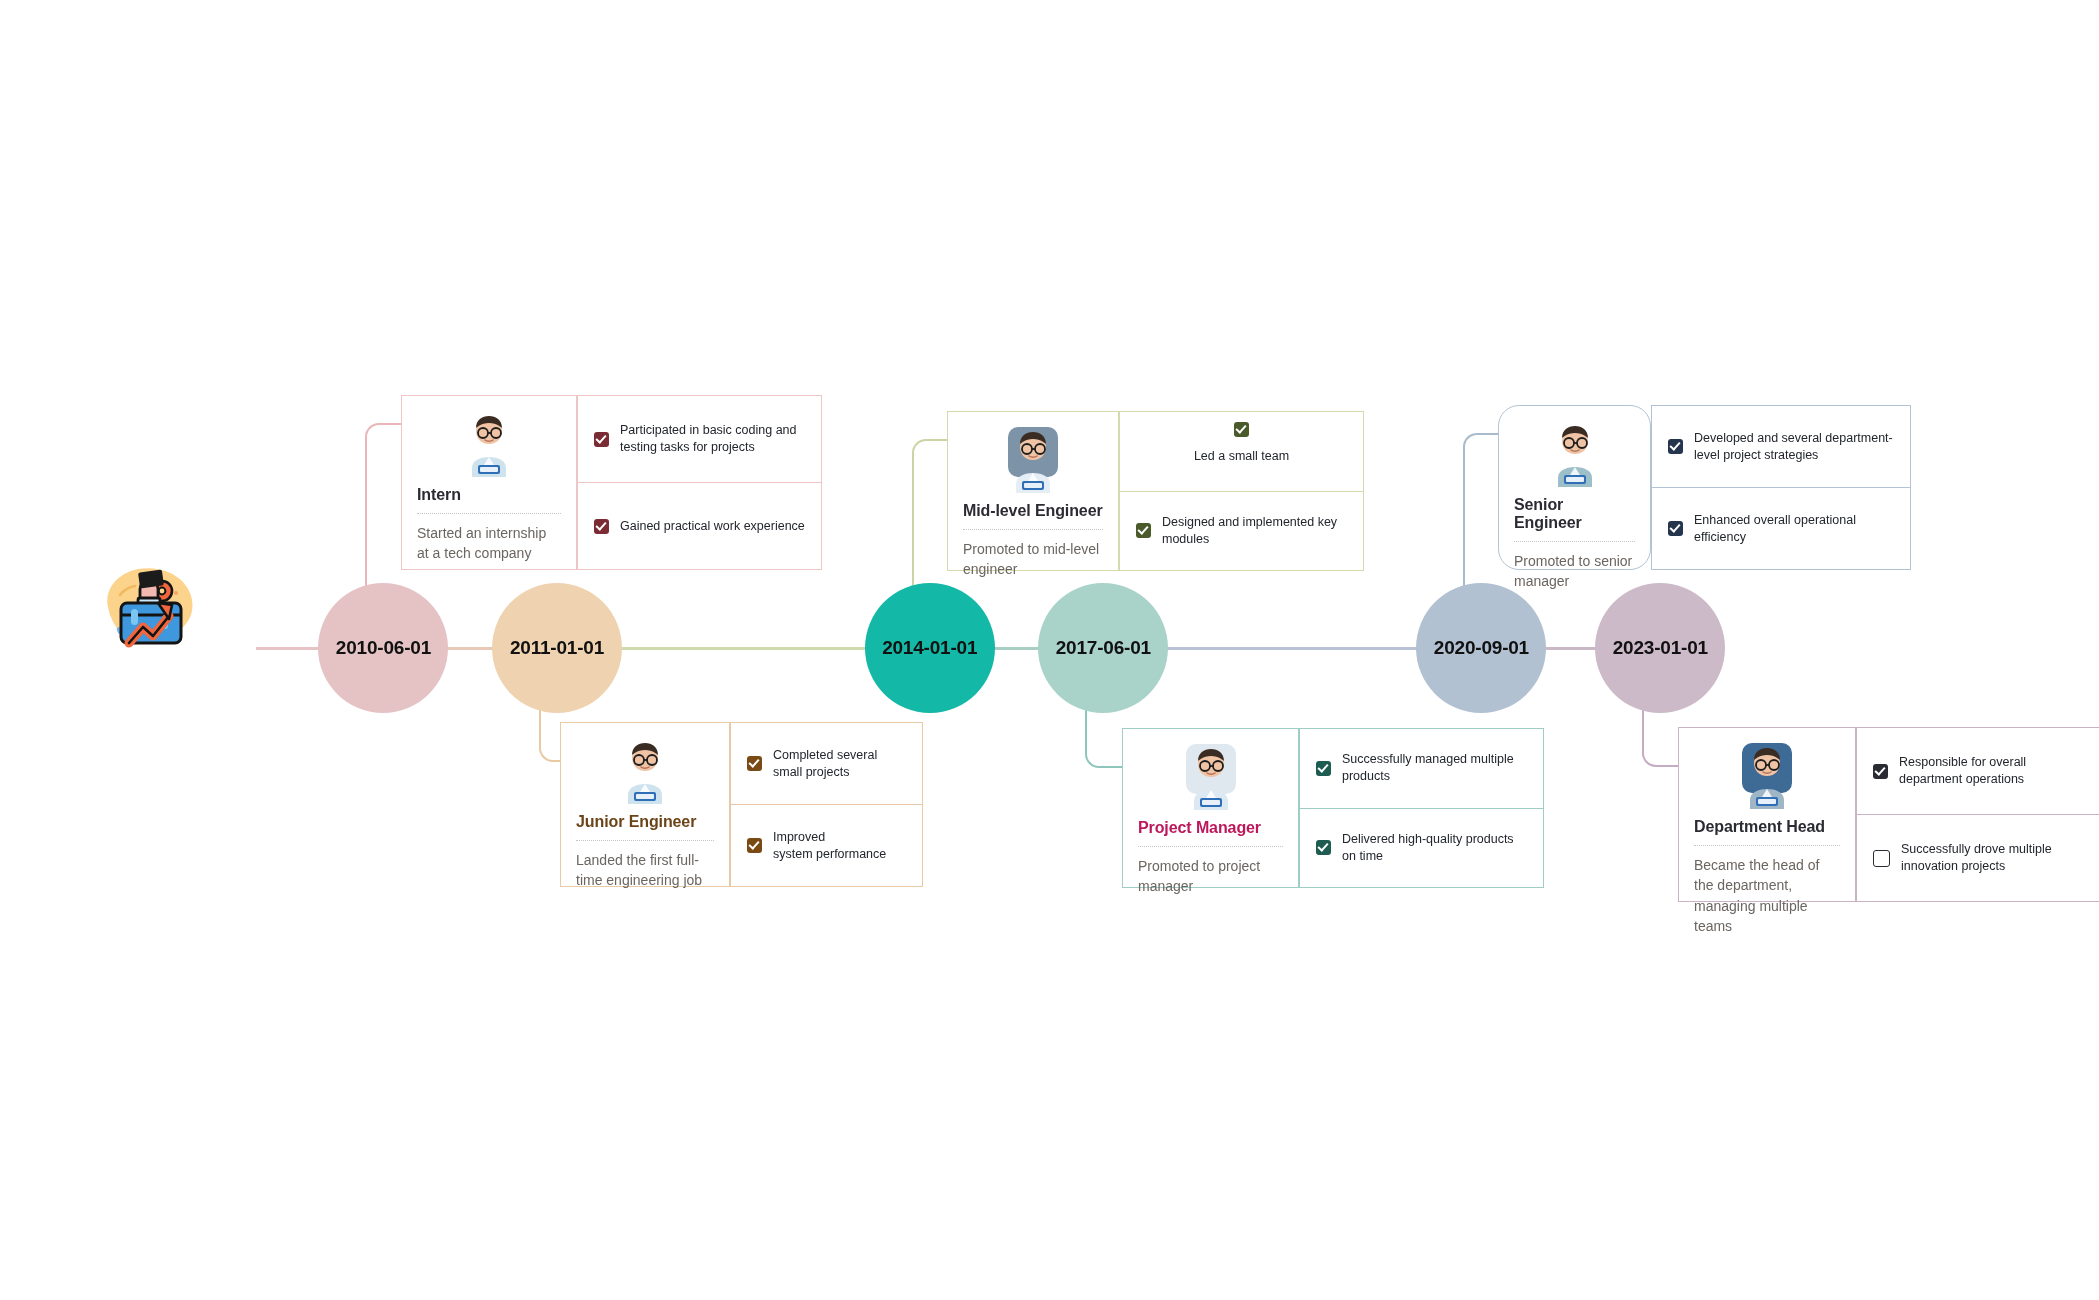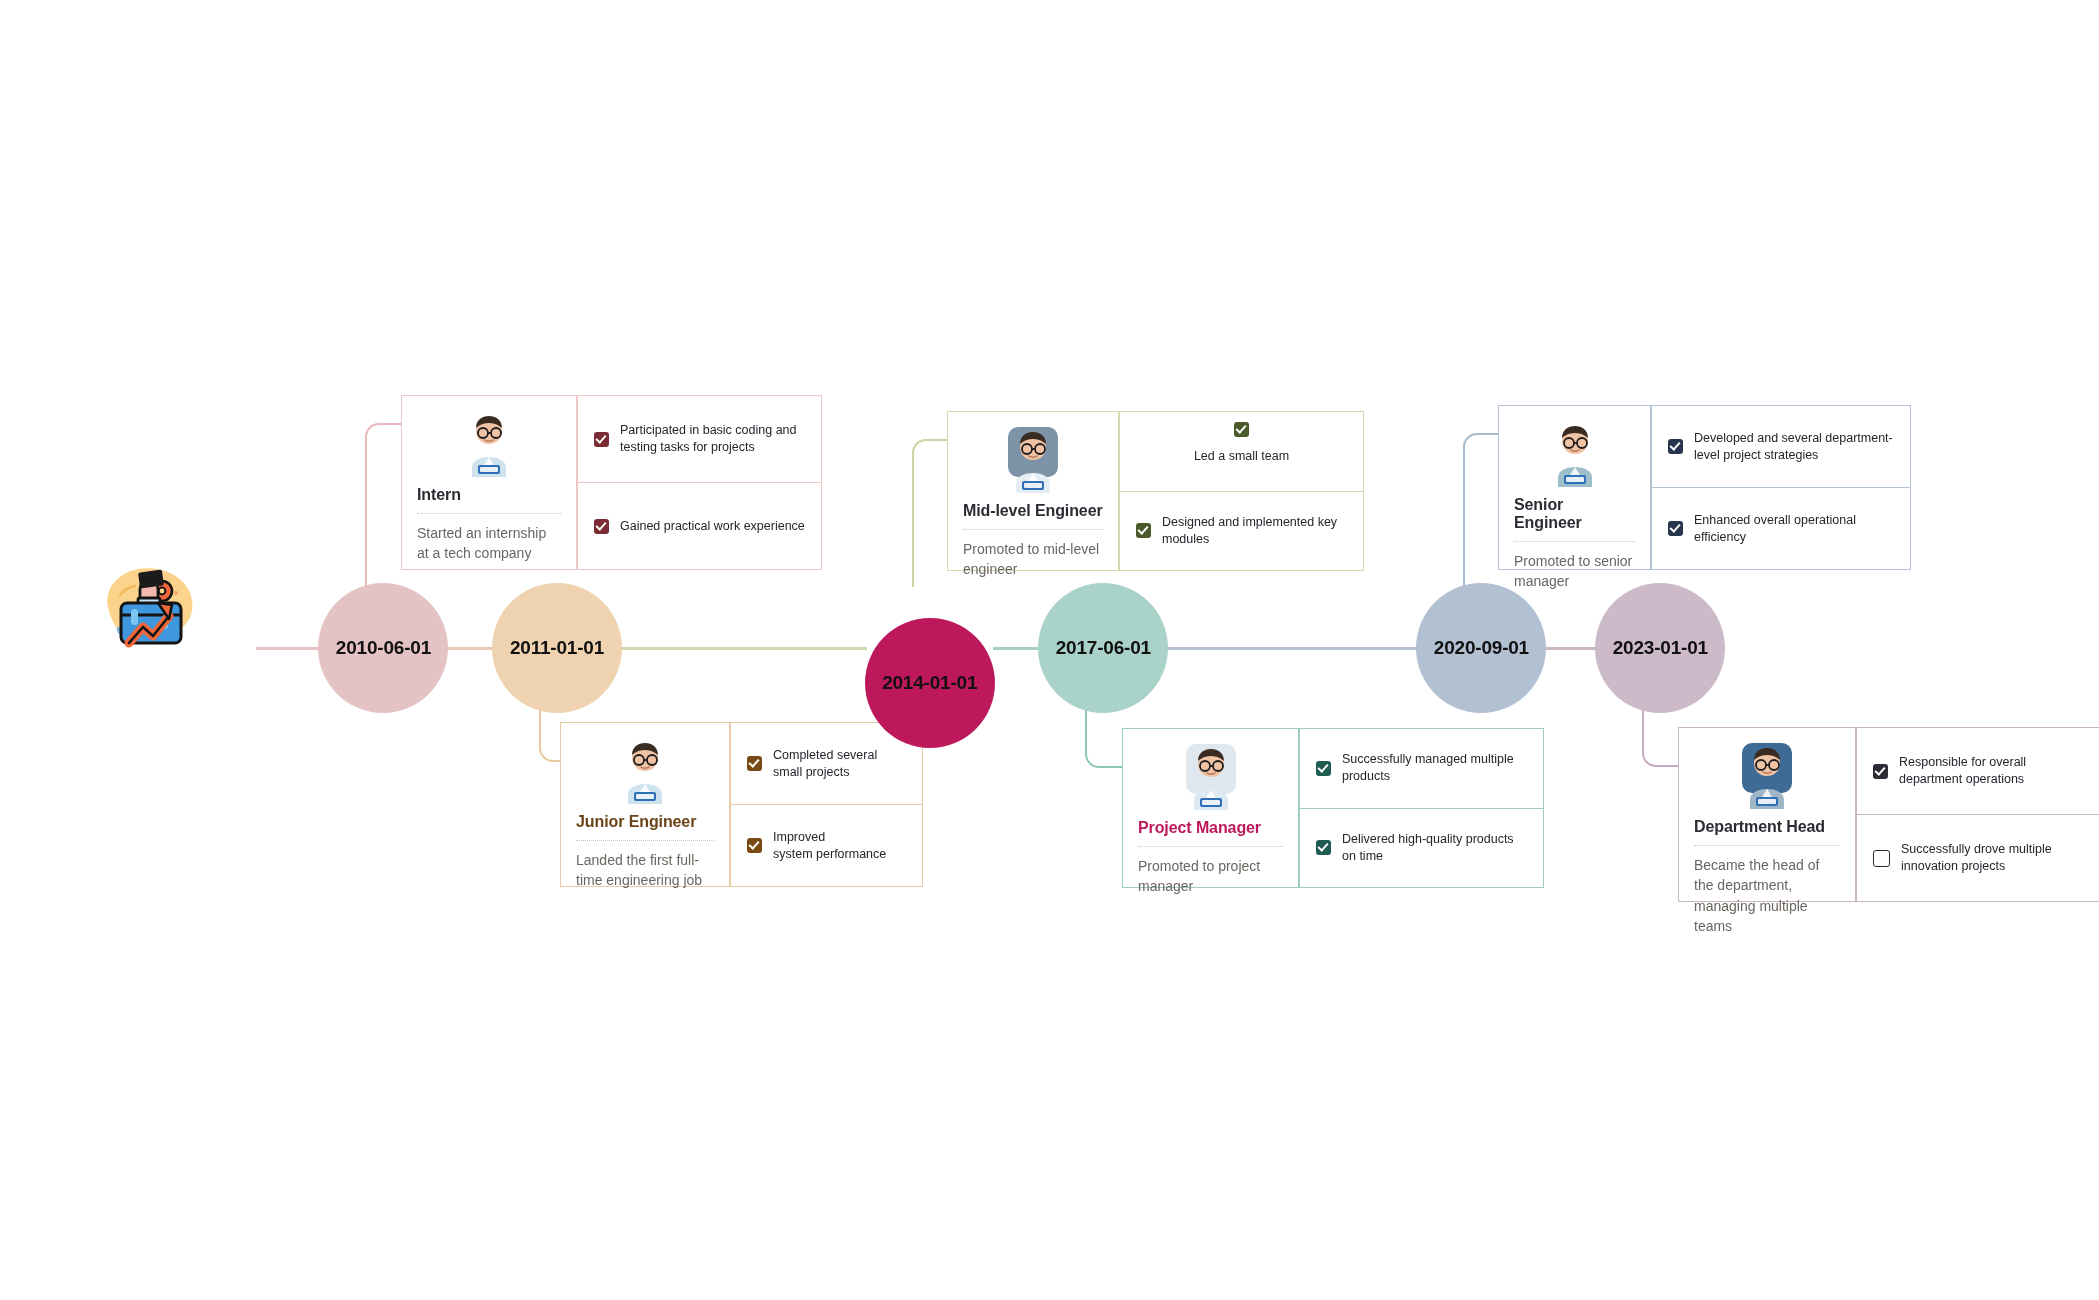--- a/index.html
+++ b/index.html
@@ -166,21 +166,21 @@
           <span class="btxt">Completed several small projects</span>
         </div>
         <div class="bullet" style="border-color: rgb(232, 203, 166);">
           <span class="chk checked" style="background: rgb(122, 74, 20);"></span>
           <span class="btxt" style="white-space: pre-line;">Improved
 system performance</span>
         </div>
       </div>
     </div>
     <div class="elbow up" style="left: 911.749px; top: 439px; width: 35.2506px; height: 148px; border-color: rgb(205, 211, 164);"></div>
-    <div class="node-circle" style="left: 864.749px; top: 618px; height: 130px; width: 130px; background: #be185d;">
+    <div class="node-circle" style="left: 864.749px; top: 583px; height: 130px; width: 130px; background: #14b8a6;">
       <span>2014-01-01</span>
     </div>
     <div class="card" style="left: 947px; top: 411px; width: 417px; height: 160px;">
       <div class="card-left" style="width: 172px; border-color: rgb(213, 218, 174);">
         <div class="avatar-wrap">
   <svg class="avatar" viewBox="0 0 62 70">
     <rect x="6" y="2" width="50" height="50" rx="10" fill="#7d93a8"></rect>
     <path d="M31 10c8 0 13 5 13 12s-5 13-13 13-13-6-13-13 5-12 13-12z" fill="#f0c3a4"></path>
     <path d="M18 19c0-8 6-12 13-12s13 4 13 12c0 0-5-5-13-5s-13 5-13 5z" fill="#3a2c22"></path>
     <circle cx="25" cy="24" r="5" fill="none" stroke="#1d1d1d" stroke-width="1.8"></circle>
@@ -242,21 +242,21 @@
           <span class="chk checked" style="background: rgb(30, 91, 80);"></span>
           <span class="btxt">Delivered high-quality products on time</span>
         </div>
       </div>
     </div>
     <div class="elbow up" style="left: 1463.41px; top: 433px; width: 34.5904px; height: 154px; border-color: rgb(168, 186, 205);"></div>
     <div class="node-circle" style="left: 1416.41px; top: 583px; height: 130px; width: 130px; background: rgb(178, 193, 210);">
       <span>2020-09-01</span>
     </div>
     <div class="card" style="left: 1498px; top: 405px; width: 435px; height: 165px;">
-      <div class="card-left" style="width: 153px; border-color: rgb(179, 195, 211);">
+      <div class="card-left" style="width: 153px; border-color: rgb(179, 195, 211); border-radius: 21px;">
         <div class="avatar-wrap">
   <svg class="avatar" viewBox="0 0 62 70">
 
     <path d="M31 10c8 0 13 5 13 12s-5 13-13 13-13-6-13-13 5-12 13-12z" fill="#f0c3a4"></path>
     <path d="M18 19c0-8 6-12 13-12s13 4 13 12c0 0-5-5-13-5s-13 5-13 5z" fill="#3a2c22"></path>
     <circle cx="25" cy="24" r="5" fill="none" stroke="#1d1d1d" stroke-width="1.8"></circle>
     <circle cx="38" cy="24" r="5" fill="none" stroke="#1d1d1d" stroke-width="1.8"></circle>
     <path d="M30 24h3" stroke="#1d1d1d" stroke-width="1.8"></path>
     <path d="M27 31c2 1.6 6 1.6 8 0" stroke="#b5735a" stroke-width="1.5" fill="none" stroke-linecap="round"></path>
     <path d="M14 68v-9c0-7 7-11 17-11s17 4 17 11v9z" fill="#9dbfc9"></path>

